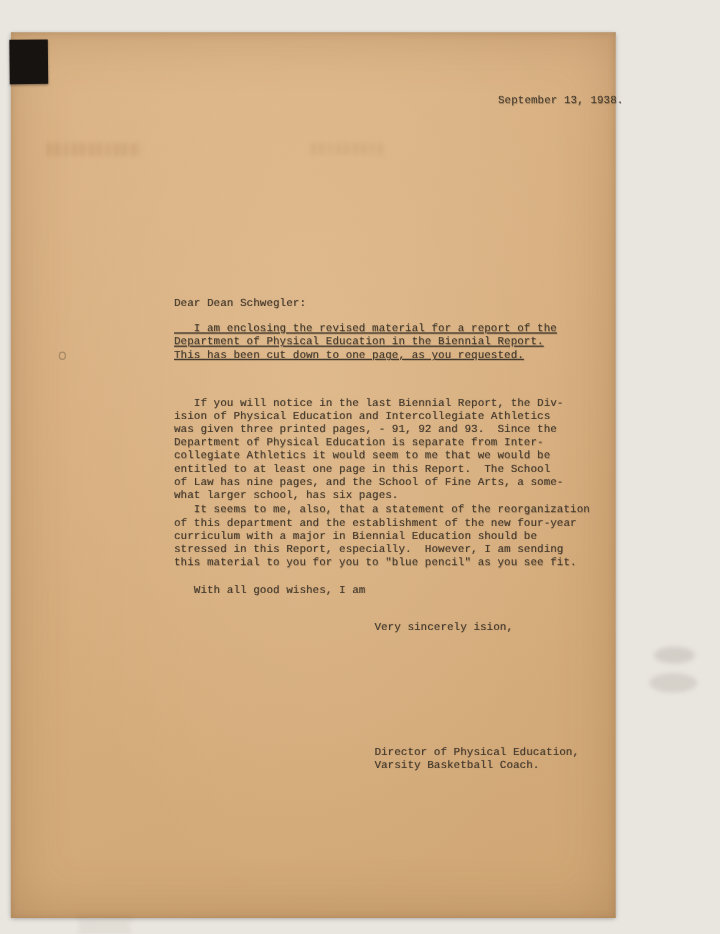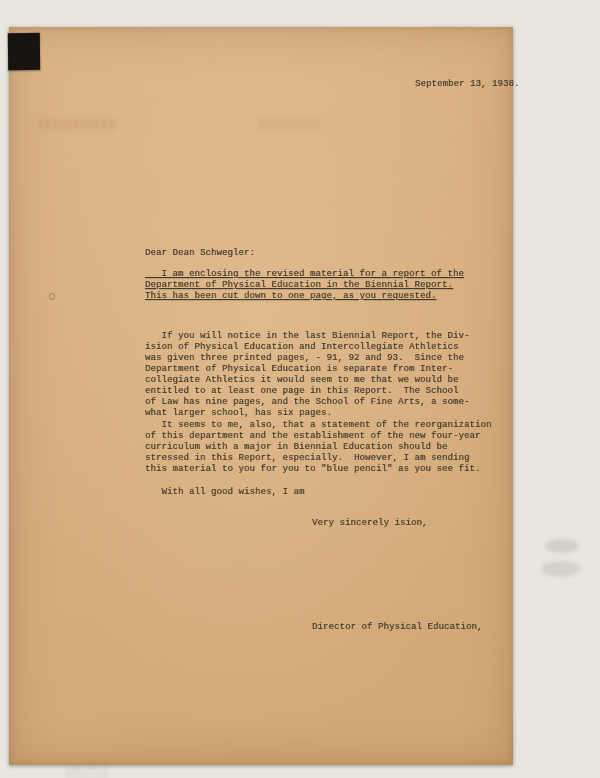--- a/index.html
+++ b/index.html
@@ -84,21 +84,21 @@
     <div class="typed para-1"><div>   I am enclosing the revised material for a report of the</div><div>Department of Physical Education in the Biennial Report.</div><div>This has been cut down to one page, as you requested.</div></div>
 
     <div class="typed para-2"><div>   If you will notice in the last Biennial Report, the Div-</div><div>ision of Physical Education and Intercollegiate Athletics</div><div>was given three printed pages, - 91, 92 and 93.  Since the</div><div>Department of Physical Education is separate from Inter-</div><div>collegiate Athletics it would seem to me that we would be</div><div>entitled to at least one page in this Report.  The School</div><div>of Law has nine pages, and the School of Fine Arts, a some-</div><div>what larger school, has six pages.</div></div>
 
     <div class="typed para-3"><div>   It seems to me, also, that a statement of the reorganization</div><div>of this department and the establishment of the new four-year</div><div>curriculum with a major in Biennial Education should be</div><div>stressed in this Report, especially.  However, I am sending</div><div>this material to you for you to "blue pencil" as you see fit.</div></div>
 
     <div class="typed wishes">   With all good wishes, I am</div>
 
     <div class="typed closing">Very sincerely ision,</div>
 
-    <div class="typed signature"><div>Director of Physical Education,</div></div>
+    <div class="typed signature"><div>Director of Physical Education,</div><div>Varsity Basketball Coach.</div></div>
 
     <div class="fleck"></div>
     <div class="ghost ghost-1"></div>
     <div class="ghost ghost-2"></div>
     <div class="ghost smudge-1"></div>
     <div class="ghost smudge-2"></div>
     <div class="ghost scribble"></div>
   </div>
 
   <div class="corner-square"></div>

